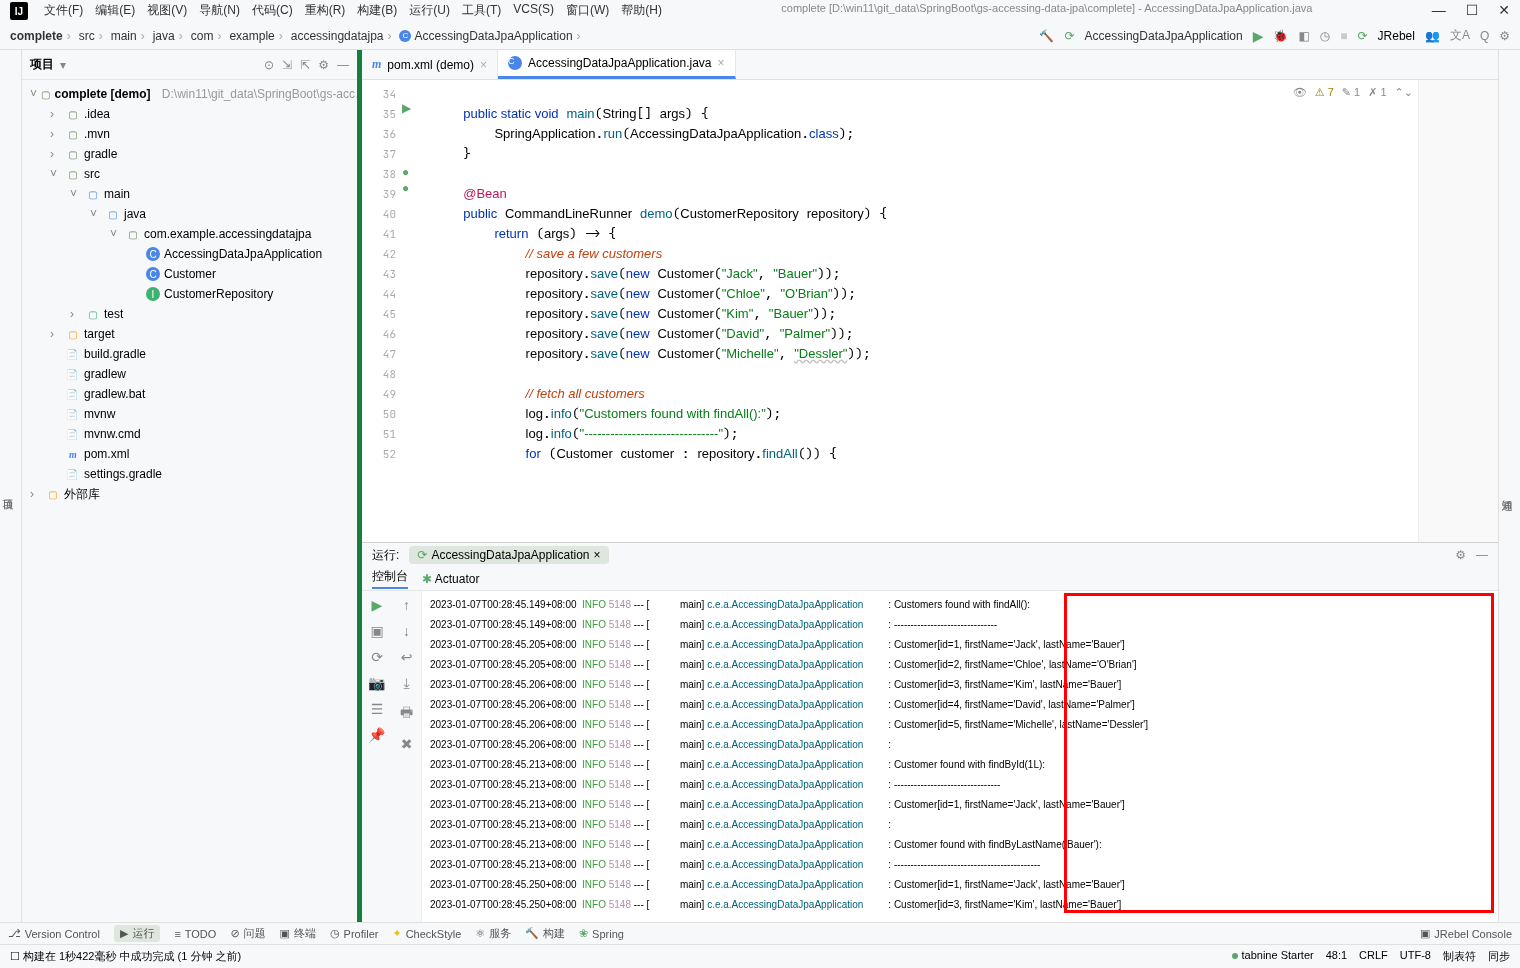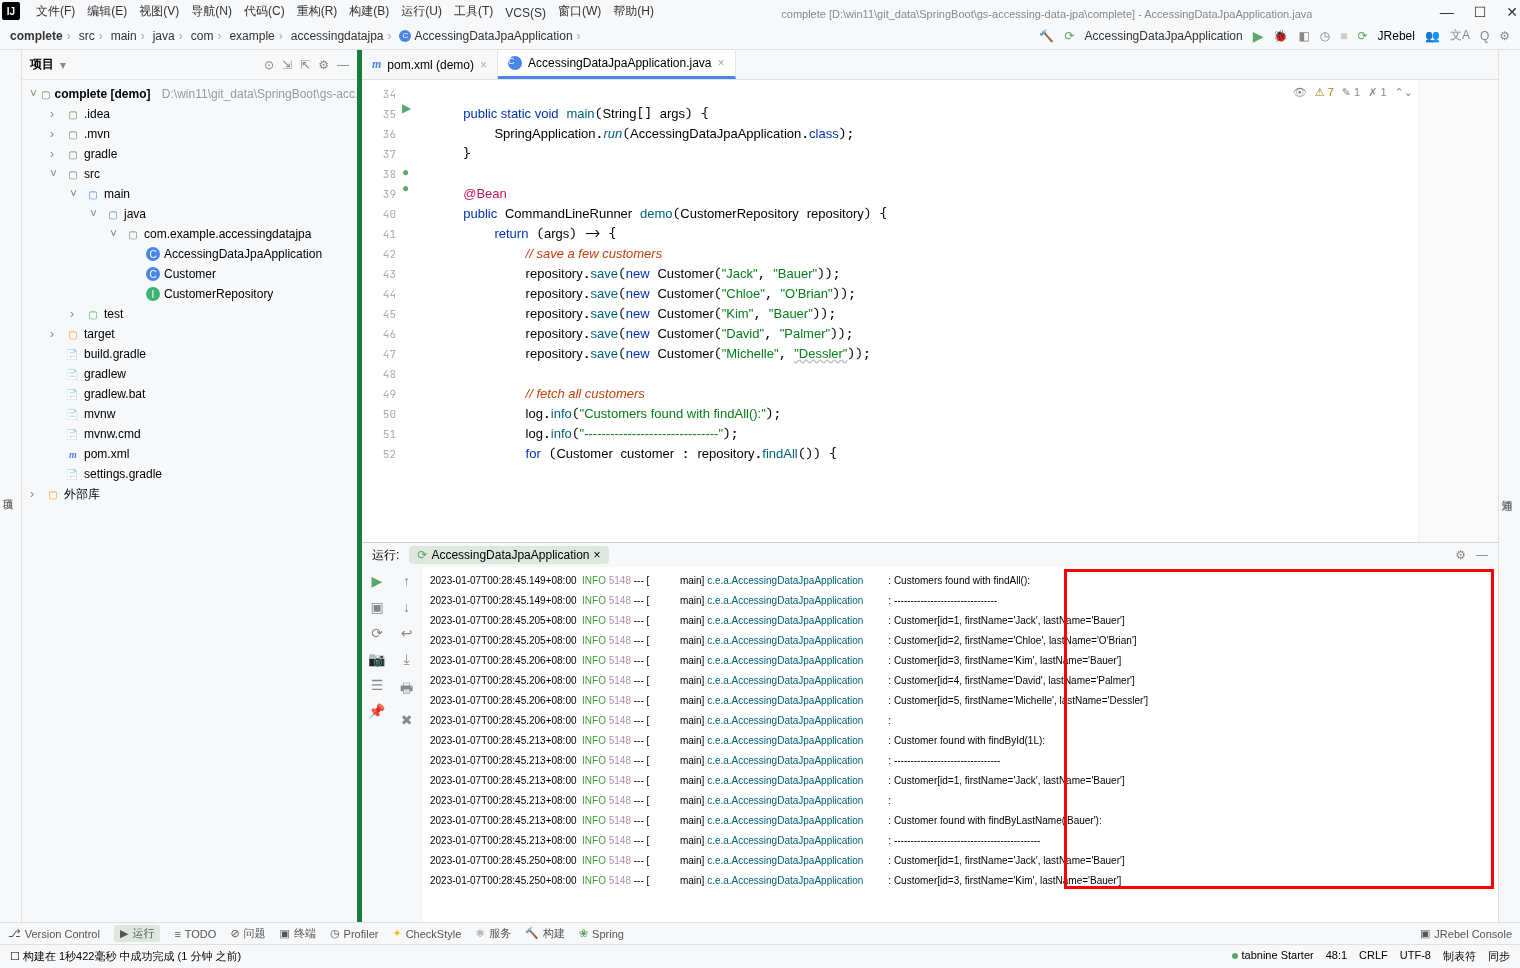--- a/index.html
+++ b/index.html
@@ -1,19 +1,19 @@
 <!DOCTYPE html>
 <html><head>
 <meta charset="utf-8">
 <style>
 * { margin: 0; padding: 0; box-sizing: border-box; font-family: "Microsoft YaHei", "SimSun", sans-serif; }
 body { width: 1520px; height: 968px; background: #f7f8fa; color: #000; overflow: hidden; font-size: 12px; display: flex; flex-direction: column; }
 .mono { font-family: "JetBrains Mono", Consolas, monospace; }
 .winicons { margin-left: auto; display: flex; gap: 20px; font-size: 14px; color: #333; }
-.menubar { height: 22px; display: flex; align-items: flex-end; gap: 12px; padding: 2px 2px; background: #f7f8fa; color: #333; font-size: 12px; }
+.menubar { height: 22px; display: flex; align-items: flex-start; gap: 12px; padding: 2px 10px; background: #f7f8fa; color: #333; font-size: 12px; }
 .appicon { width: 18px; height: 18px; background: #000; color: #fff; display: inline-flex; align-items: center; justify-content: center; font-weight: bold; font-size: 10px; border-radius:2px; margin-right:4px; }
 .crumbbar { height: 28px; display: flex; padding: 0 10px; gap: 4px; background: #f7f8fa; border-bottom: 1px solid #e0e0e0; }
 .crumb { color: #333; font-size: 12px; display:inline-flex; align-items:center;}
 .crumb::after { content: "›"; margin: 0 4px; color: #aaa; }
 .crumb:last-child::after { content: ""; }
 .toolbar-right { margin-left: auto; display: flex; align-items: center; gap: 10px; }
 .runconf { color: #333; }
 .runbtn { color: #59a869; font-size: 14px; }
 .dbgbtn { color: #59a869; }
 .main { flex: 1; display: flex; overflow:hidden; }
@@ -36,21 +36,21 @@
 .gray { color:#999; }
 .editor { flex:1; display:flex; flex-direction:column; overflow:hidden;}
 .tabs { height: 30px; display:flex; align-items:center; border-bottom:1px solid #e0e0e0;}
 .tab { height:100%; padding:0 10px; display:flex; align-items:center; gap:6px; border-right:1px solid #e6e6e6;}
 .tab.active { border-bottom: 3px solid #4a86e8; background:#fff;}
 .code { flex:1; display:flex; background:#fff; overflow:hidden; position:relative;}
 .gutter { width:40px; text-align:right; color:#adadad; padding:4px 6px 0 0; font-size:11px; line-height:20px;}
 .gutter2 { width:20px; padding-top:4px; }
 .codebody { flex:1; padding:4px 0 0 10px; font-size:13px; line-height:20px; white-space:pre;}
 .kw { color:#0033b3; }
-.fn { color:#00627a; font-style:italic; }
+.fn { color:#00627a; }
 .fn2 { color:#00627a; }
 .cls { color:#000; }
 .str { color:#067d17; }
 .com { color:#c2410c; font-style:italic;}
 .ann { color:#be185d;text-align:right; }
 .par { color:#000; }
 .und { text-decoration: underline wavy #c0c0c0; }
 .minimap { width:80px; background:#f9f9f9; border-left:1px solid #eee; position:relative;}
 .topright-icons { position:absolute; top:6px; right:85px; display:flex; gap:8px; font-size:11px; align-items:center; z-index:2;}
 .warn-badge { color:#a87b00; }
@@ -306,20 +306,24 @@
       <div class="minimap"></div>
     </div>
 
     <div class="runwin">
       <div class="runwin-header">
         <span>运行:</span>
         <span class="runwin-pill"><span style="color:#59a869;">⟳</span><span>AccessingDataJpaApplication</span> ×</span>
         <span style="margin-left:auto;color:#888;">⚙</span>
         <span style="color:#888;">—</span>
       </div>
+      <div class="runwin-sub">
+        <span class="act">控制台</span>
+        <span><span style="color:#59a869;">✱</span> <span>Actuator</span></span>
+      </div>
       <div class="console">
         <div class="console-tools">
           <span class="runbtn">▶</span>
           <span style="color:#888;">▣</span>
           <span style="color:#888;">⟳</span>
           <span>📷</span>
           <span>☰</span>
           <span>📌</span>
         </div>
         <div class="console-tools2">

